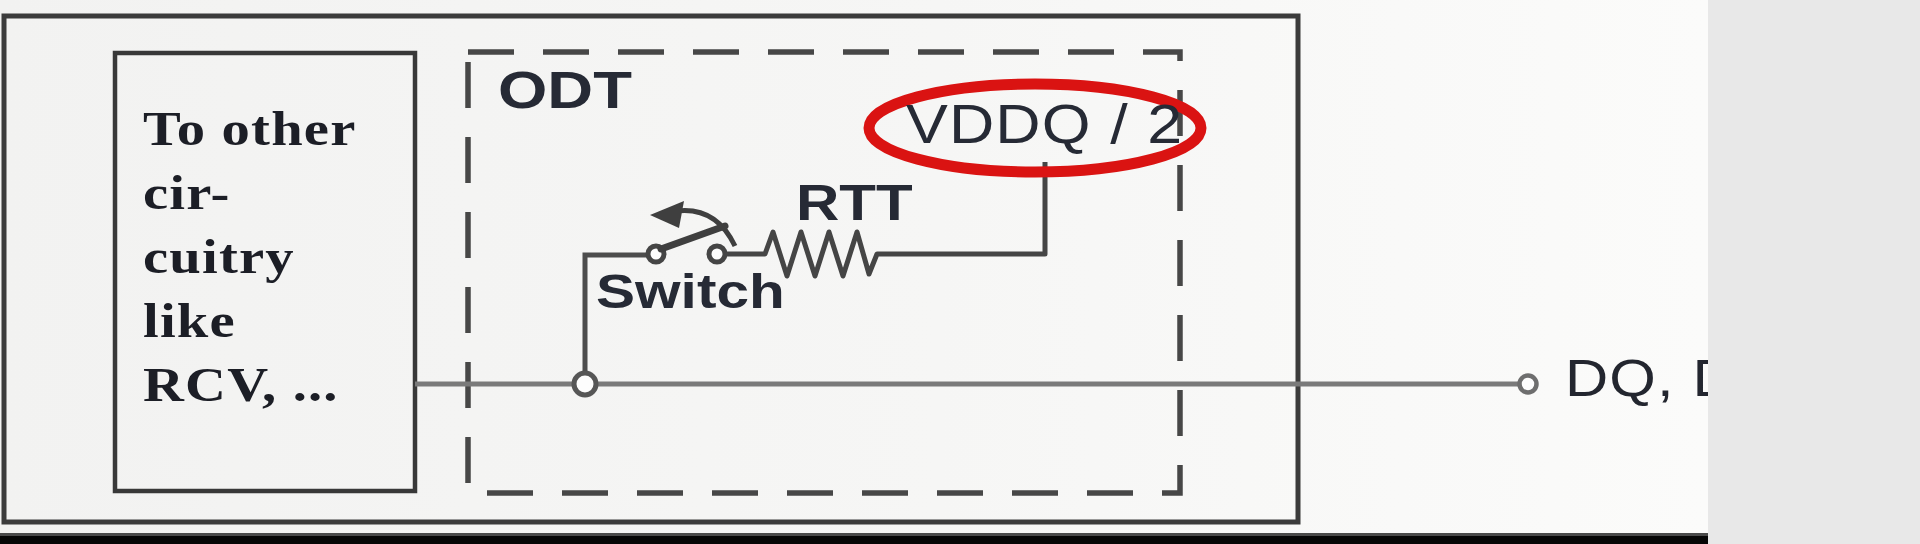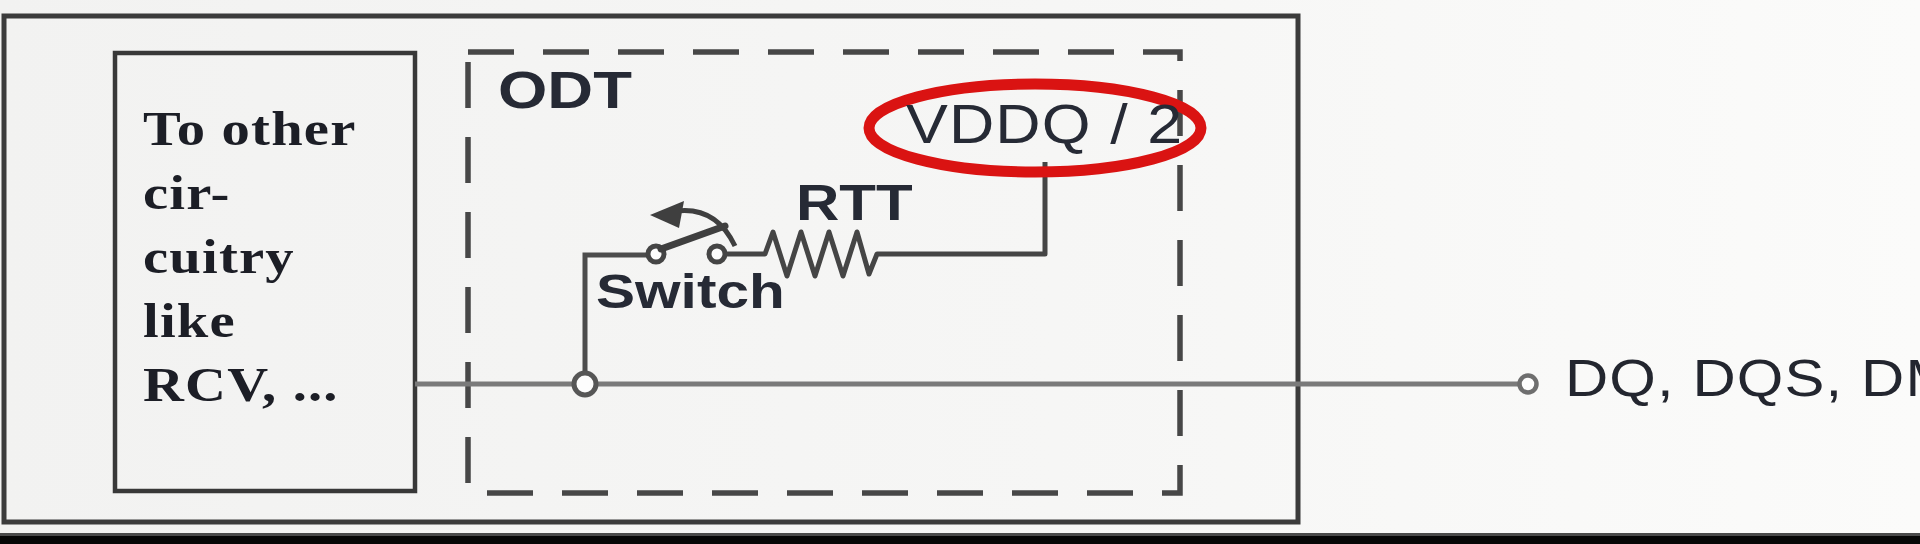--- a/index.html
+++ b/index.html
@@ -1,18 +1,18 @@
 <!DOCTYPE html>
 <html><head>
 <meta charset="utf-8">
 <style>
   html, body { margin: 0; padding: 0; background: #e8e8e8; }
   #stage {
     position: relative;
-    width: 1920px;
+    width: 1708px;
     height: 544px;
     overflow: hidden;
     background: linear-gradient(90deg, #f2f2f1 0%, #f6f6f5 55%, #fbfbfa 100%);
     font-family: "Liberation Sans", sans-serif;
   }
   #stage svg.schematic {
     position: absolute;
     left: 0; top: 0;
     width: 1920px; height: 544px;
   }

